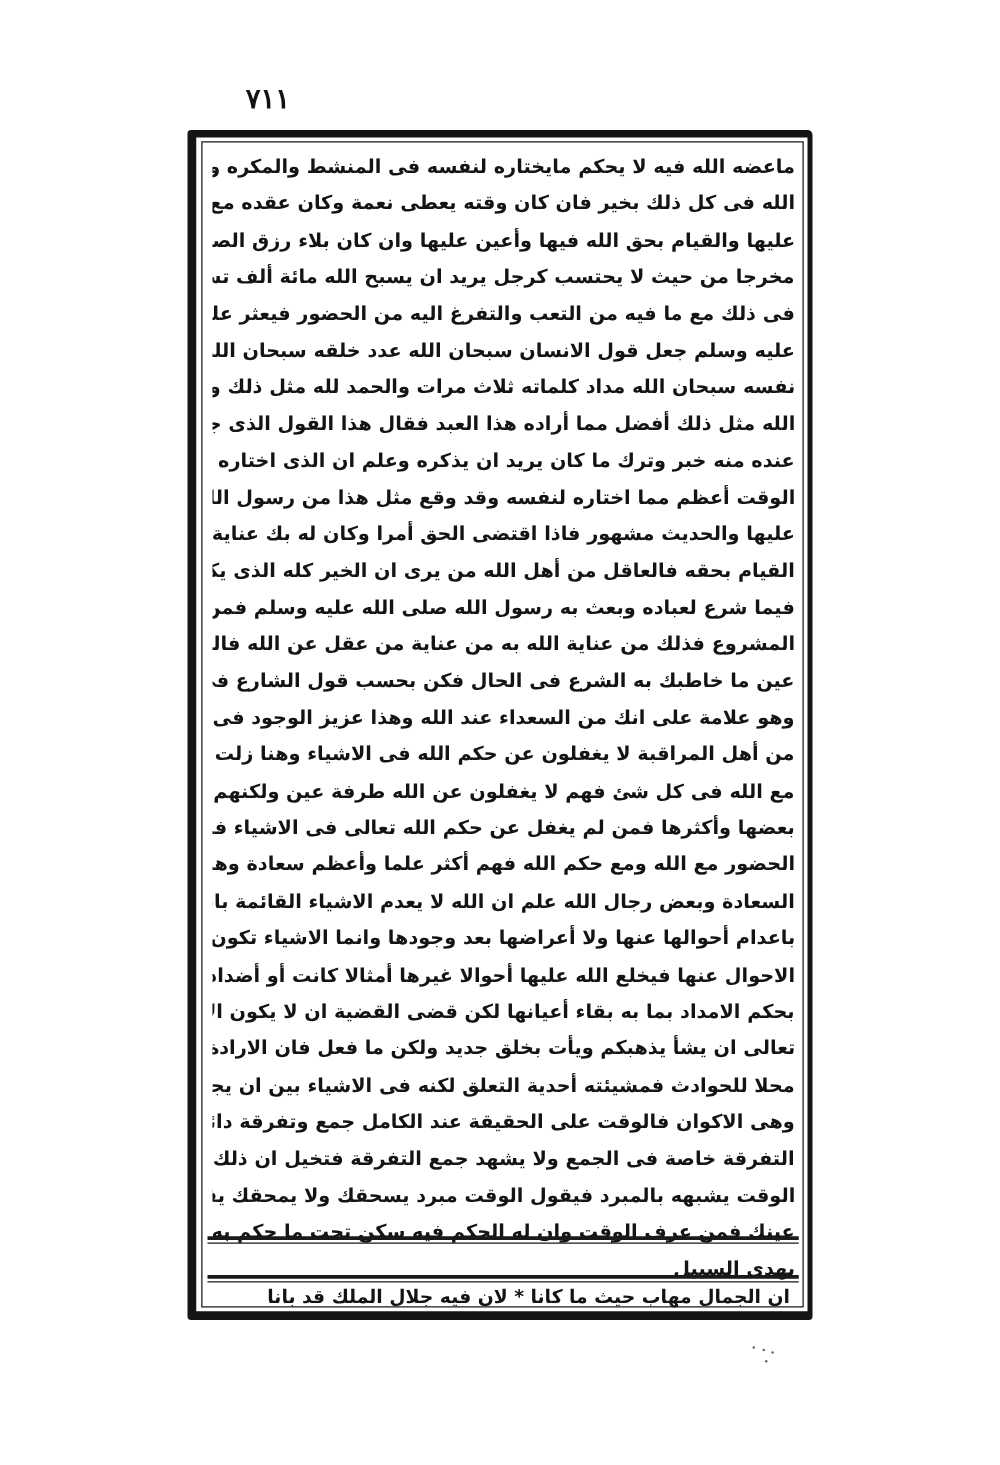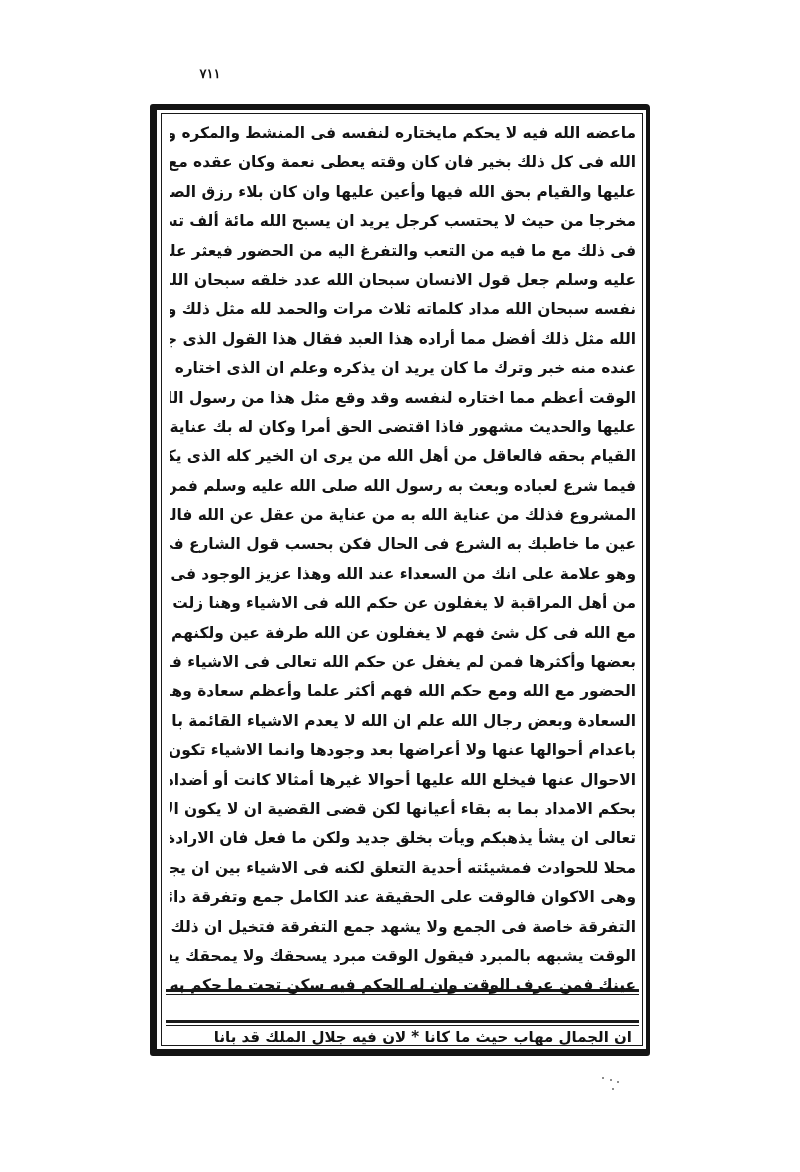--- a/index.html
+++ b/index.html
@@ -13,24 +13,24 @@
     position: relative;
     overflow: hidden;
     font-family: "DejaVu Sans", sans-serif;
     color: #111;
   }
   .page-number {
     position: absolute;
     left: 188px;
     top: 66px;
     width: 44px;
-    text-align: center;
+    text-align: right;
     font-family: "DejaVu Serif", serif;
     font-weight: bold;
-    font-size: 13px;
+    font-size: 22px;
     letter-spacing: 1px;
     color: #111;
   }
   .frame {
     position: absolute;
     left: 150px;
     top: 104px;
     width: 500px;
     height: 952px;
     box-sizing: border-box;
@@ -143,20 +143,21 @@
       <span class="line">السعادة وبعض رجال الله علم ان الله لا يعدم الاشياء القائمة بانفسها بعد وجودها ولا يتصف</span>
       <span class="line">باعدام أحوالها عنها ولا أعراضها بعد وجودها وانما الاشياء تكون على أحوال فتزول تلك</span>
       <span class="line">الاحوال عنها فيخلع الله عليها أحوالا غيرها أمثالا كانت أو أضدادا مع جواز اعدام الاشياء</span>
       <span class="line">بحكم الامداد بما به بقاء أعيانها لكن قضى القضية ان لا يكون الامر الا هكذا ولذلك قال</span>
       <span class="line">تعالى ان يشأ يذهبكم ويأت بخلق جديد ولكن ما فعل فان الارادة والمشيئة ما تحدث له اذ ليس</span>
       <span class="line">محلا للحوادث فمشيئته أحدية التعلق لكنه فى الاشياء بين ان يجمعها أو يفرقها كلا أو بعضا</span>
       <span class="line">وهى الاكوان فالوقت على الحقيقة عند الكامل جمع وتفرقة دائما ومن الناس من يشهد</span>
       <span class="line">التفرقة خاصة فى الجمع ولا يشهد جمع التفرقة فتخيل ان ذلك عين الوقت فاذا سئل عن</span>
       <span class="line">الوقت يشبهه بالمبرد فيقول الوقت مبرد يسحقك ولا يمحقك يقول يفرق جمعيتك ولا يذهب</span>
       <span class="line">عينك فمن عرف الوقت وان له الحكم فيه سكن تحت ما حكم به عليه والله يقول الحق وهو</span>
+      <span class="line last">يهدى السبيل</span>
     </div>
 
     <div class="rule" style="top: 875px;"></div>
     <div class="rule thin" style="top: 880px;"></div>
 
 
     <div class="rule" style="top: 906px;"></div>
     <div class="rule thin" style="top: 911px;"></div>
 
     <div class="verse-line" style="top: 914px;">ان الجمال مهاب حيث ما كانا * لان فيه جلال الملك قد بانا</div>

